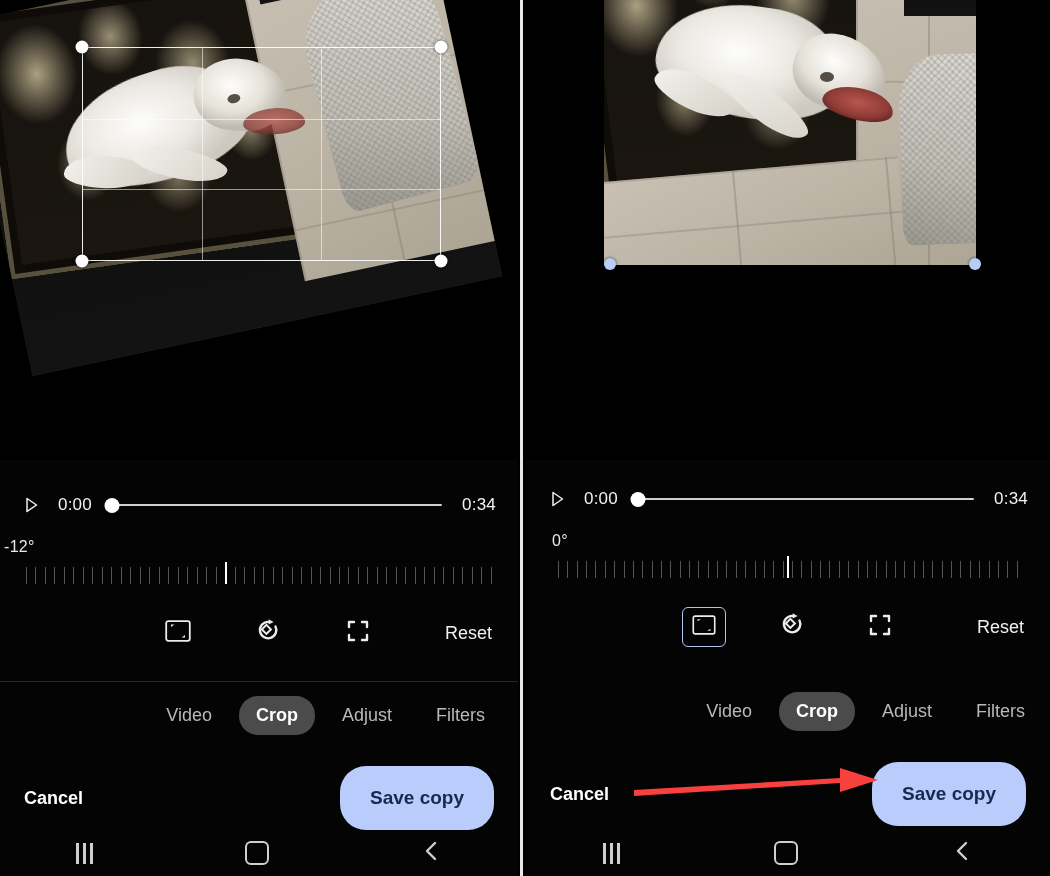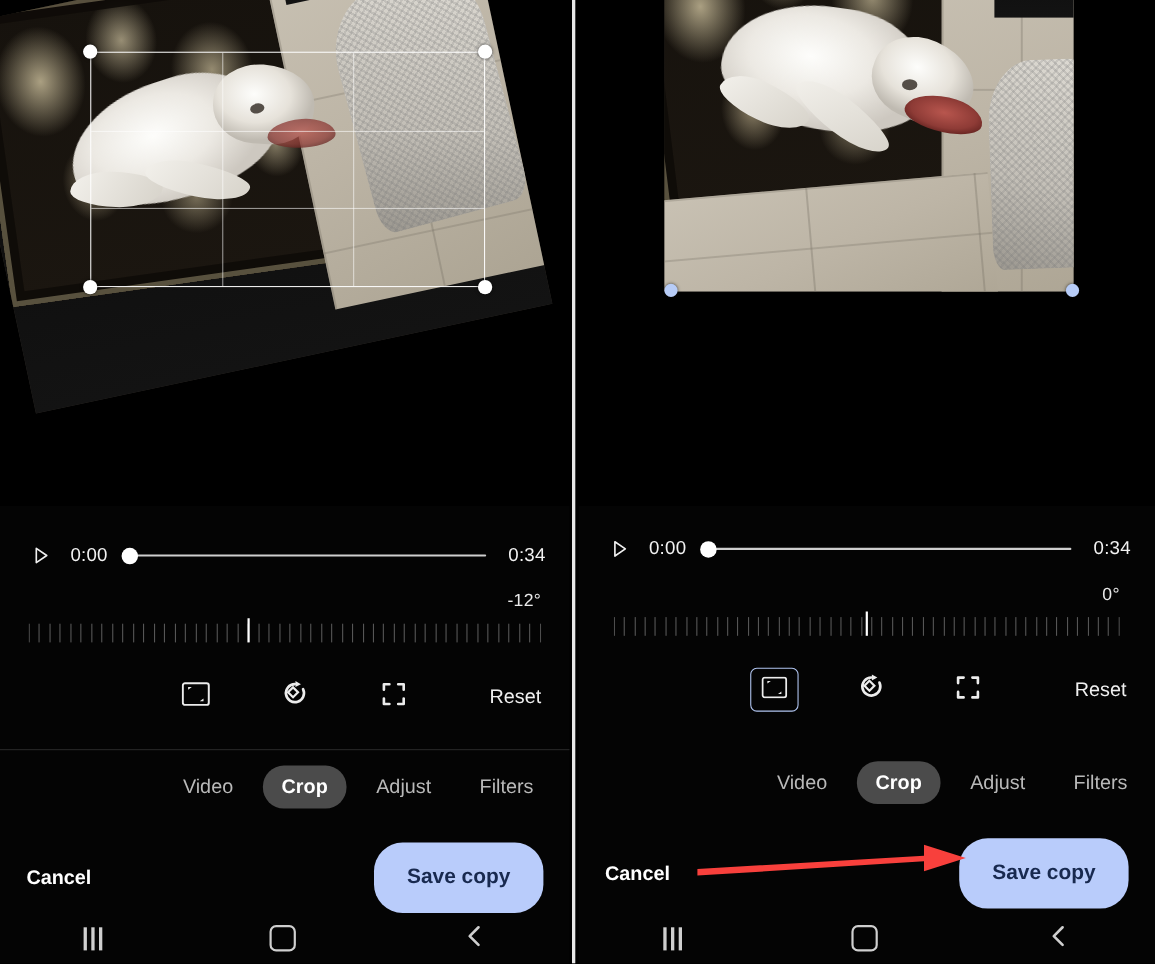--- a/index.html
+++ b/index.html
@@ -143,21 +143,21 @@
     border-radius: 50%;
     background: #fff;
     transform: translate(-50%, -50%);
     box-shadow: 0 0 3px rgba(0,0,0,.7);
   }
   .handle.blue { background: #b7ccf7; width: 12px; height: 12px; }
 
   
   .timeline {
     position: absolute;
-    left: 6px; right: 0;
+    left: 0; right: 0;
     display: flex;
     align-items: center;
     height: 30px;
     text-align: right;
   }
   .play-icon {
     width: 18px; height: 18px;
     flex: none;
     display: flex; align-items: center; justify-content: center;
   }
@@ -186,21 +186,21 @@
     position: absolute;
     width: 15px; height: 15px;
     border-radius: 50%;
     background: #fff;
     transform: translate(-50%, 0);
   }
 
   
   .dial-wrap { position: absolute; left: 0; right: 0; }
   .dial-value {
-    text-align: right;
+    text-align: left;
     color: #e9e9e9;
     font-size: 16px;
     letter-spacing: .3px;
   }
   .dial {
     position: relative;
     height: 26px;
     margin-top: 6px;
     display: flex;
     align-items: center;

